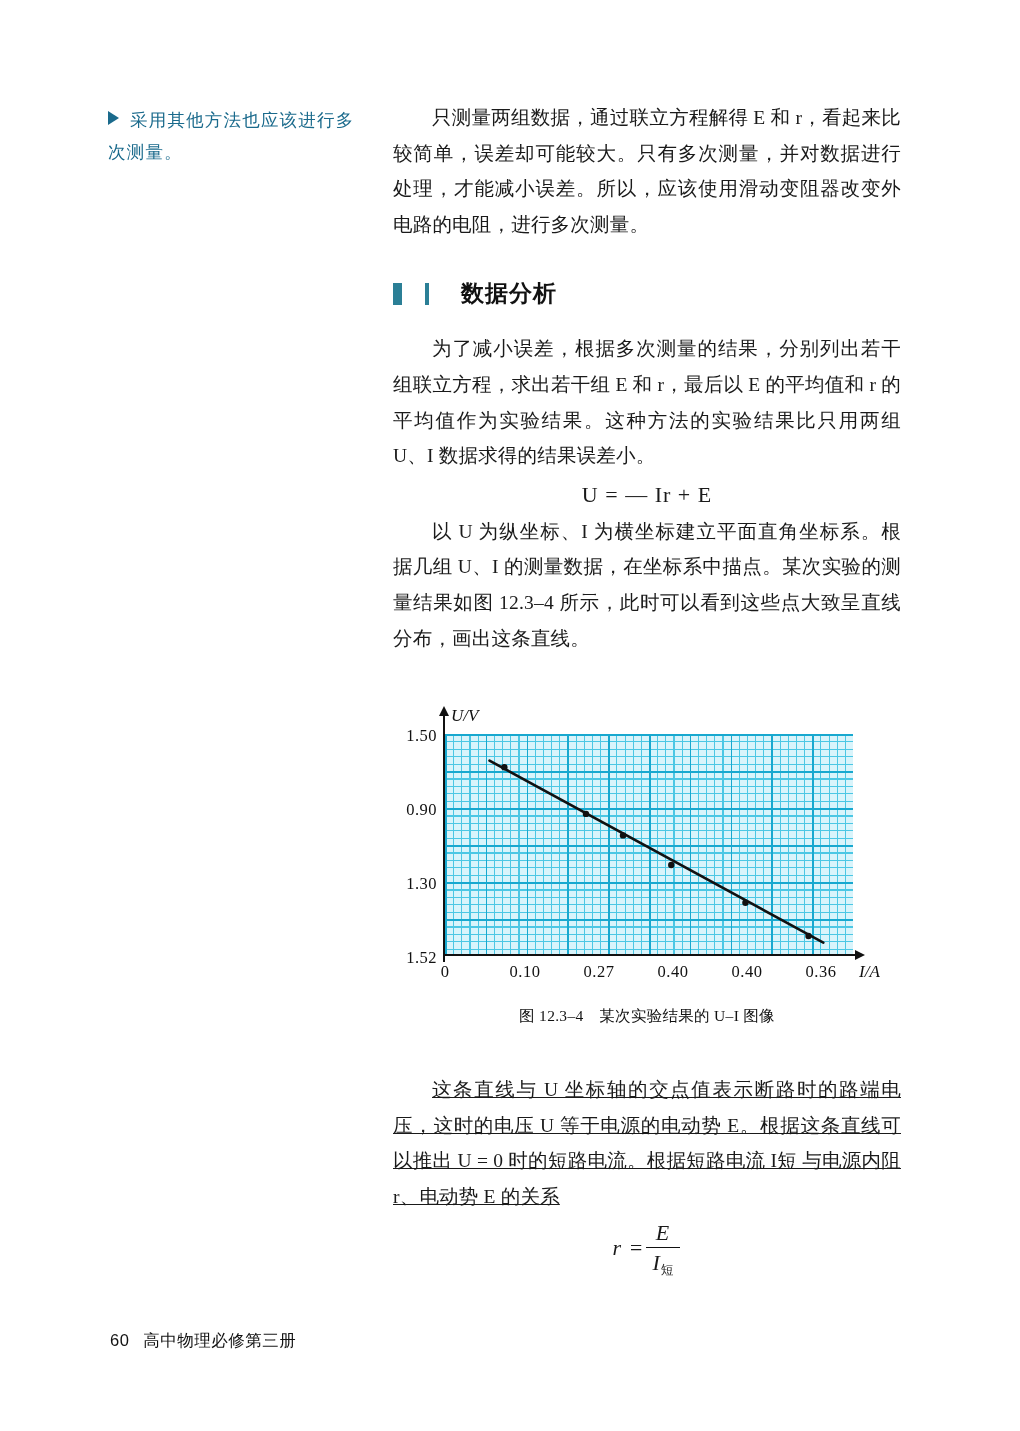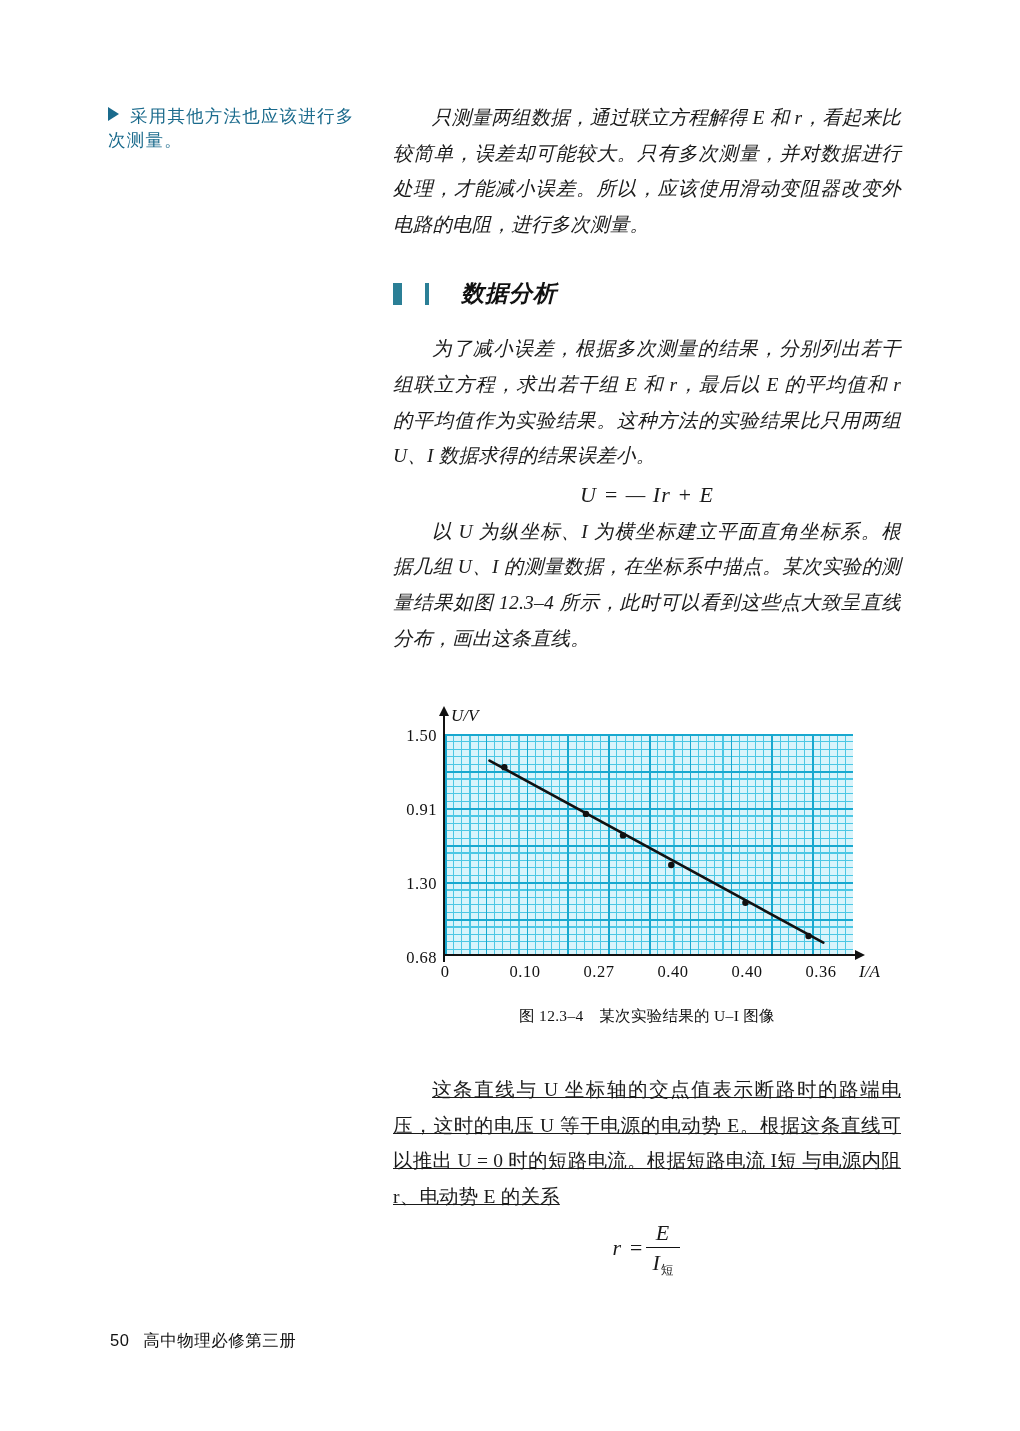--- a/index.html
+++ b/index.html
@@ -18,40 +18,39 @@
 
   
   .side-note {
     position: absolute;
     left: 108px;
     top: 104px;
     width: 250px;
     color: #1a6a8c;
     font-family: "Liberation Serif", "DejaVu Serif", serif;
     font-size: 17.5px;
-    line-height: 24px;
+    line-height: 32px;
     letter-spacing: 1.2px;
   }
   .side-note .tri {
     display: inline-block;
     width: 0; height: 0;
     border-left: 11px solid #1a6a8c;
     border-top: 7px solid transparent;
     border-bottom: 7px solid transparent;
     margin-right: 11px;
     vertical-align: 1px;
   }
 
   
   .main {
     position: absolute;
     left: 393px;
     top: 100px;
     width: 508px;
-    font-style: italic;
   }
   p.body {
     margin: 0;
     font-size: 19.5px;
     line-height: 35.6px;
     text-align: justify;
     text-justify: inter-character;
     letter-spacing: 0.2px;
   }
   p.body.indent { text-indent: 2em; }
@@ -269,23 +268,23 @@
 
     <div class="axis-y"></div>
     <div class="axis-y-arrow"></div>
     <div class="axis-x"></div>
     <div class="axis-x-arrow"></div>
 
     <div class="axis-name name-u">U/V</div>
     <div class="axis-name name-i">I/A</div>
 
     <div class="ylab" style="top:26px">1.50</div>
-    <div class="ylab" style="top:100px">0.91</div>
+    <div class="ylab" style="top:100px">0.90</div>
     <div class="ylab" style="top:174px">1.30</div>
-    <div class="ylab" style="top:248px">0.68</div>
+    <div class="ylab" style="top:248px">1.52</div>
 
     <div class="xlab" style="left:40px;width:24px">0</div>
     <div class="xlab" style="left:104px;width:56px">0.10</div>
     <div class="xlab" style="left:178px;width:56px">0.27</div>
     <div class="xlab" style="left:252px;width:56px">0.40</div>
     <div class="xlab" style="left:326px;width:56px">0.40</div>
     <div class="xlab" style="left:400px;width:56px">0.36</div>
 
     <svg id="chart-svg" width="500" height="300" style="position:absolute;left:0;top:0;pointer-events:none">
         <line x1="96.5090909090909" y1="60.64000000000002" x2="430.3272727272727" y2="242.67999999999998" stroke="#111111" stroke-width="2.6" stroke-linecap="round"></line>
@@ -305,14 +304,14 @@
   <p class="body indent"><span>这条直线与 U 坐标轴的交点值表示断路时的路端电压，这时的电压 U 等于电源的电动势 E。根据这条直线可以推出 U = 0 时的短路电流。根据短路电流 I短 与电源内阻 r、电动势 E 的关系</span></p>
 </div>
 
 <div class="lower-formula">
   <div class="formula-line">
     <span class="mi">r =</span><span class="frac"><span class="num">E</span><span class="den"><span>I</span><span class="sub">短</span></span></span>
   </div>
 </div>
 
 <div class="footer">
-  <span class="pno">50</span><span>高中物理必修第三册</span>
+  <span class="pno">60</span><span>高中物理必修第三册</span>
 </div>
 
 </body></html>

